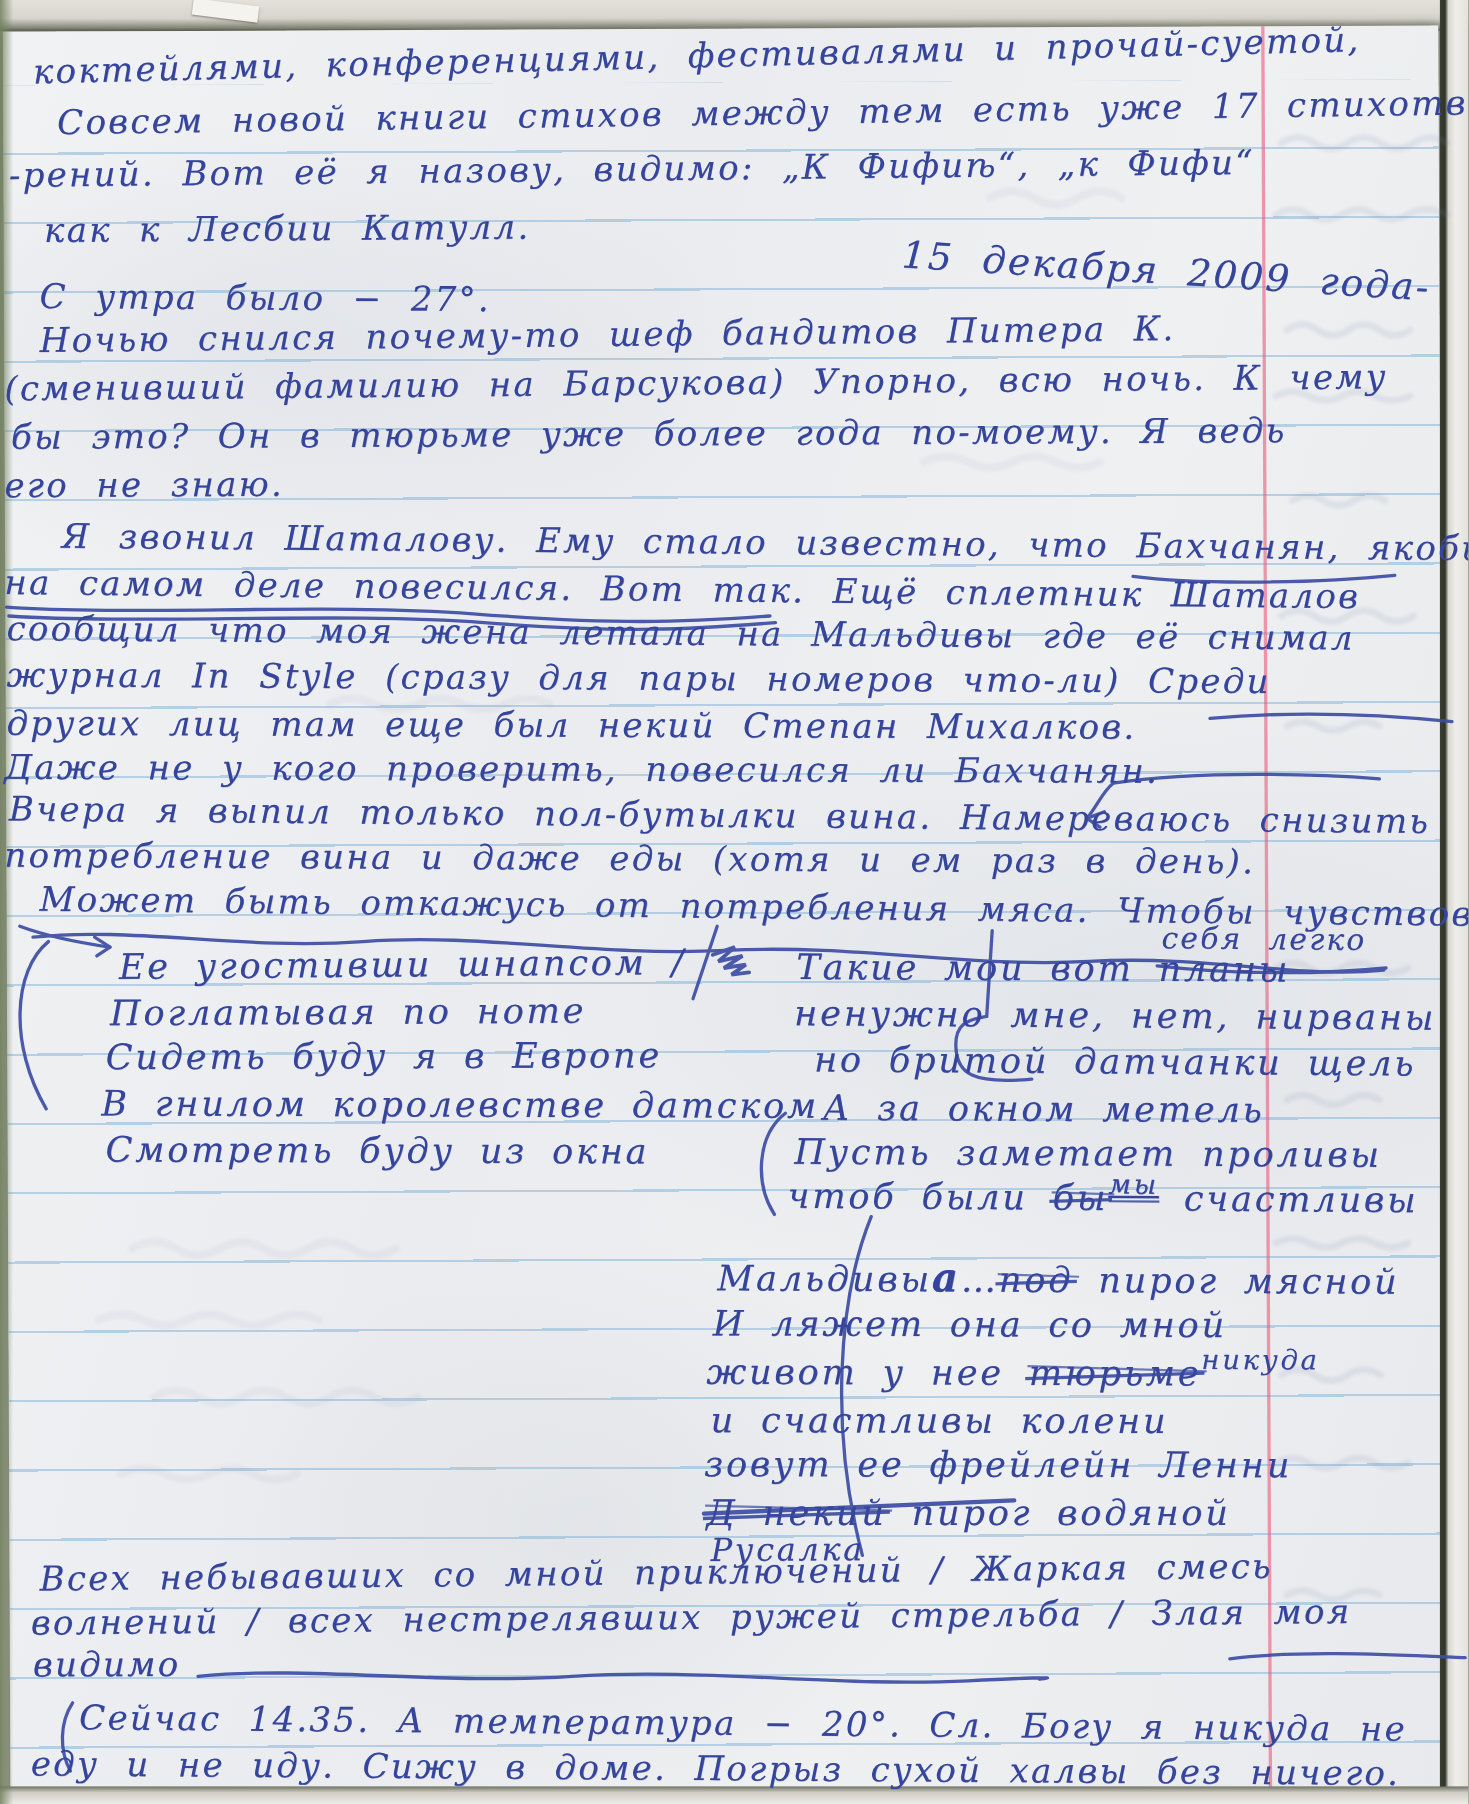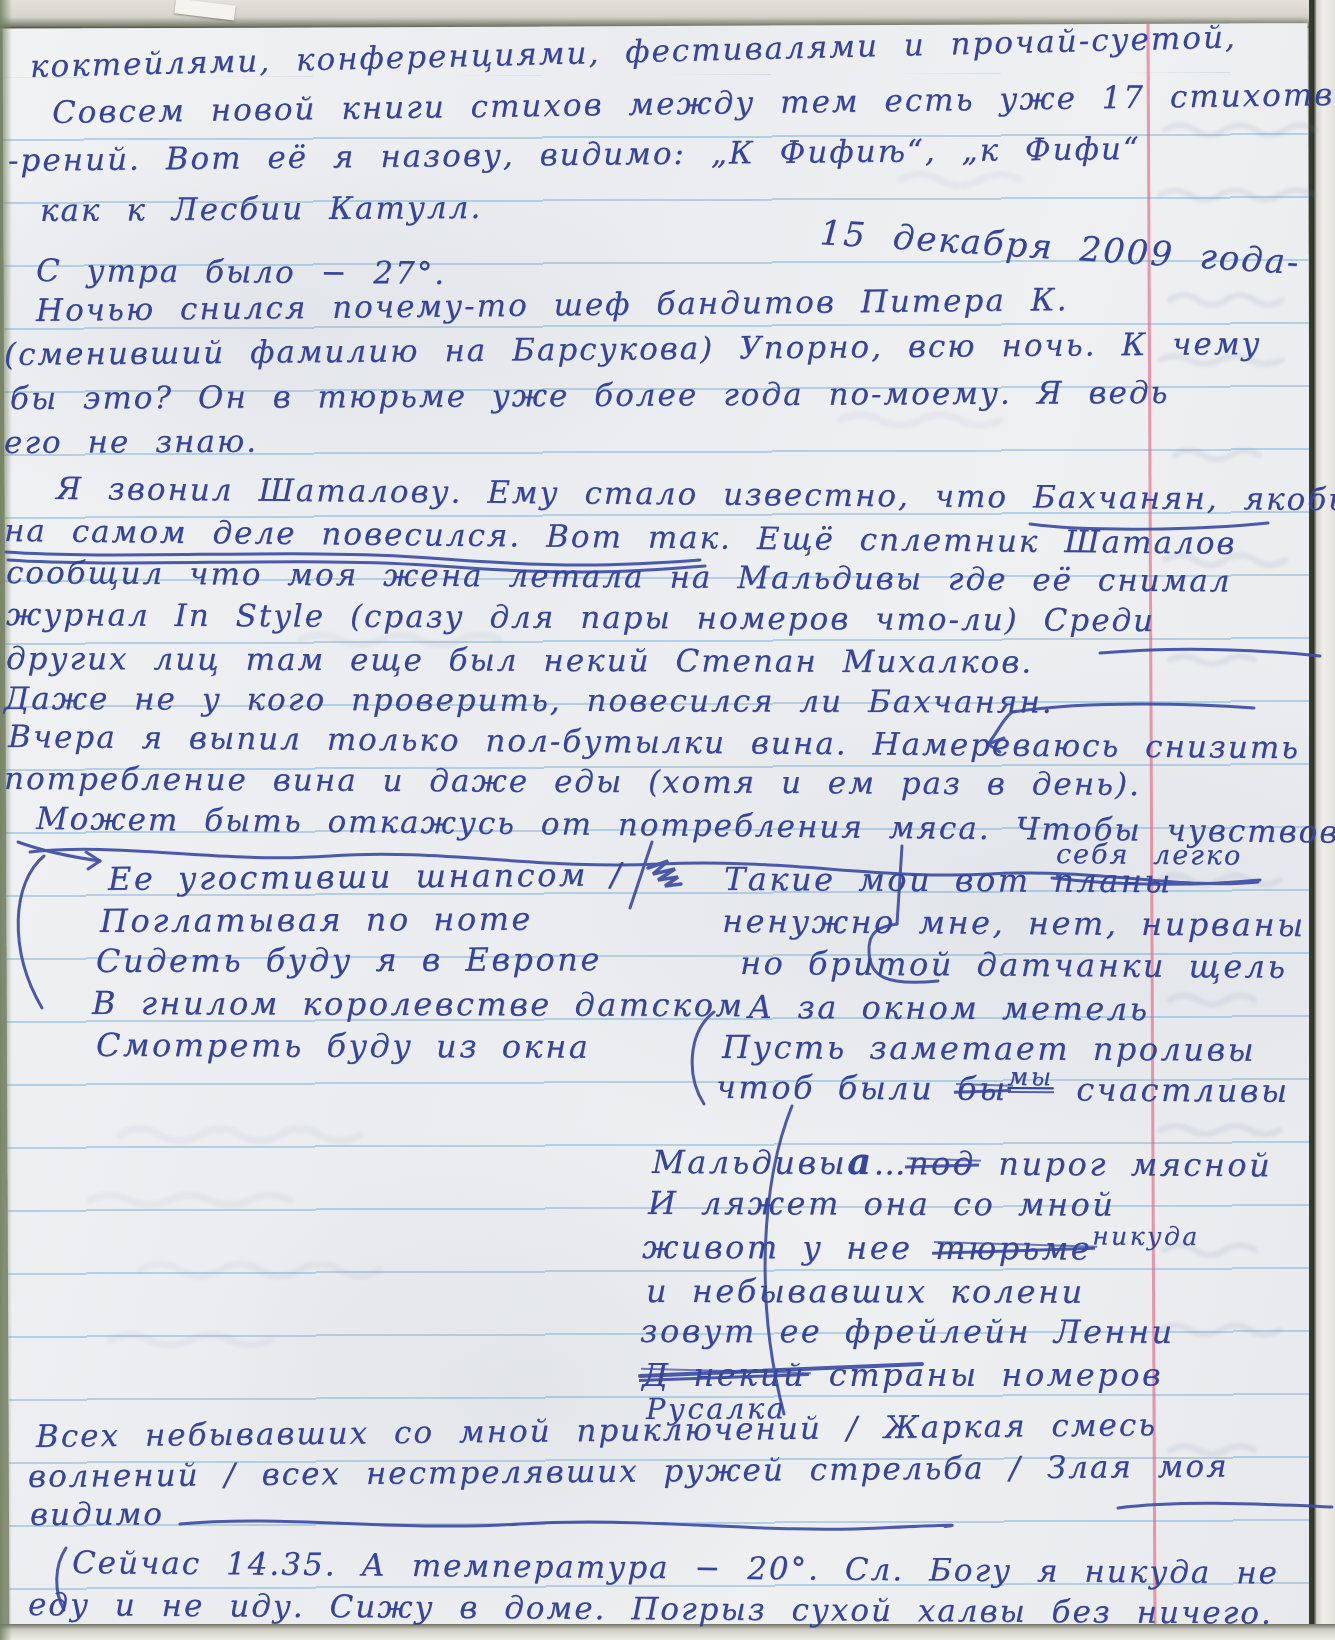--- a/index.html
+++ b/index.html
@@ -178,23 +178,23 @@
   <div class="hw poem" style="left:724px;top:860px;--r:0.3deg">Такие мои вот планы</div>
   <div class="hw poem" style="left:722px;top:902px;--r:0.4deg">ненужно мне, нет, нирваны</div>
   <div class="hw poem" style="left:740px;top:944px;--r:0.4deg">но бритой датчанки щель</div>
   <div class="hw poem" style="left:748px;top:988px;--r:0.3deg">А за окном метель</div>
   <div class="hw poem" style="left:722px;top:1028px;--r:0.3deg">Пусть заметает проливы</div>
   <div class="hw poem" style="left:716px;top:1068px;--r:0.4deg"><span>чтоб были </span><span class="strike">бы</span><span class="sup ul">мы</span><span> счастливы</span></div>
 
   <div class="hw poem" style="left:652px;top:1138px;--r:0.3deg"><span>Мальдивы</span><span class="bigA">а</span><span>…</span><span class="strike">под</span><span> пирог мясной</span></div>
   <div class="hw poem" style="left:648px;top:1184px;--r:0.2deg">И ляжет она со мной</div>
   <div class="hw poem" style="left:642px;top:1228px;--r:0.2deg"><span>живот у нее </span><span class="strike">тюрьме</span><span class="sup">никуда</span></div>
-  <div class="hw poem" style="left:646px;top:1272px;--r:0.1deg">и небывавших колени</div>
+  <div class="hw poem" style="left:646px;top:1272px;--r:0.1deg">и счастливы колени</div>
   <div class="hw poem" style="left:640px;top:1312px;--r:0.1deg">зовут ее фрейлейн Ленни</div>
-  <div class="hw poem" style="left:642px;top:1356px;--r:0deg"><span class="strike">Д некий</span><span> страны номеров</span></div>
+  <div class="hw poem" style="left:642px;top:1356px;--r:0deg"><span class="strike">Д некий</span><span> пирог водяной</span></div>
   <div class="hw poem small" style="left:646px;top:1392px;--r:-0.3deg;font-size:29px">Русалка</div>
 
   <div class="hw" style="left:36px;top:1418px;--r:-0.6deg">Всех небывавших со мной приключений / Жаркая смесь</div>
   <div class="hw" style="left:28px;top:1458px;--r:-0.5deg">волнений / всех нестрелявших ружей стрельба / Злая моя</div>
   <div class="hw" style="left:30px;top:1496px;--r:-0.2deg">видимо</div>
   <div class="hw" style="left:72px;top:1544px;--r:0.5deg">Сейчас 14.35. А температура − 20°. Сл. Богу я никуда не</div>
   <div class="hw" style="left:28px;top:1586px;--r:0.4deg">еду и не иду. Сижу в доме. Погрыз сухой халвы без ничего.</div>
 
 </div>
 

